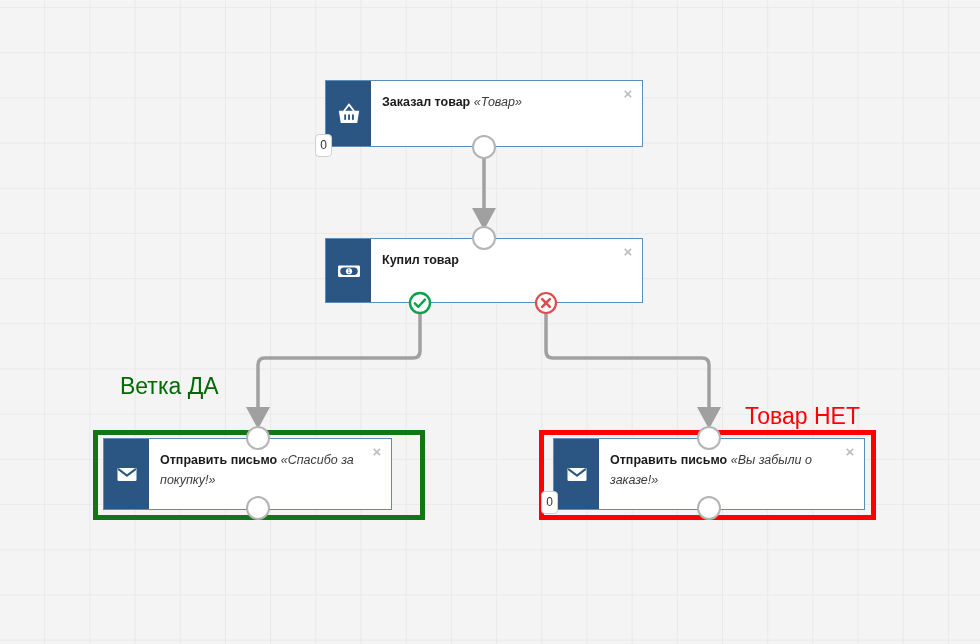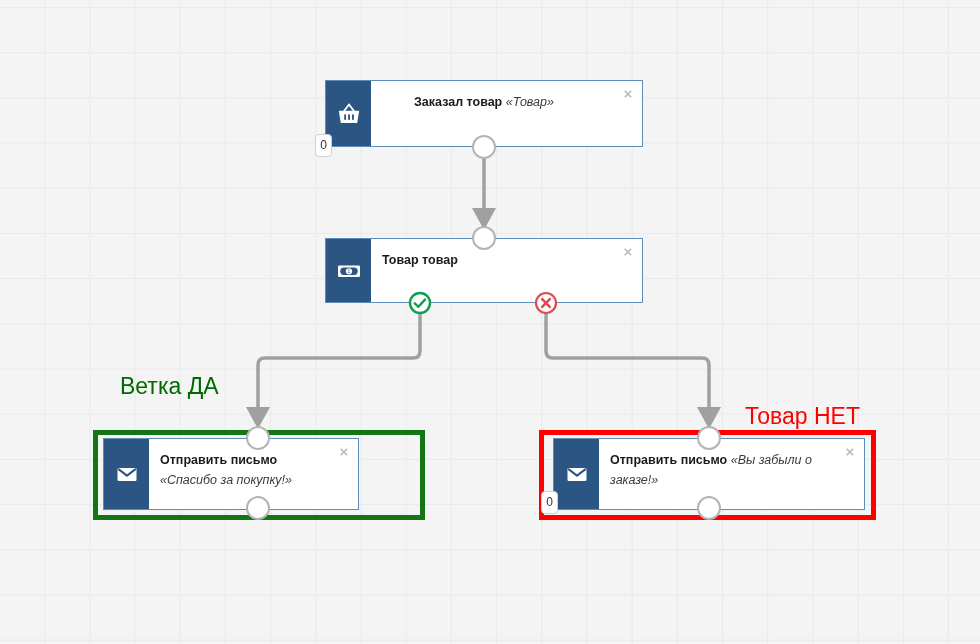--- a/index.html
+++ b/index.html
@@ -164,21 +164,21 @@
 
     <path d="M 420,312 L 420,351 Q 420,358 413,358 L 265,358 Q 258,358 258,365 L 258,425" stroke="#a0a0a0" stroke-width="3.5" fill="none" stroke-linejoin="round" marker-end="url(#arrow)"></path>
 
     <path d="M 546,312 L 546,351 Q 546,358 553,358 L 702,358 Q 709,358 709,365 L 709,425" stroke="#a0a0a0" stroke-width="3.5" fill="none" stroke-linejoin="round" marker-end="url(#arrow)"></path>
   </svg>
 
   <div class="annot annot-yes" style="left:120px; top:373px;">Ветка ДА</div>
 
   <div class="annot annot-no" style="left:745px; top:403px;">Товар НЕТ</div>
 
-  <div class="node" style="left:325px; top:80px; width:318px; height:67px;gap:32px;">
+  <div class="node" style="left:325px; top:80px; width:318px; height:67px;">
     <div class="node-icon">
       <svg width="26" height="26" viewBox="0 0 24 24" aria-hidden="true">
         <path d="M12 3.2 L7.6 9 M12 3.2 L16.4 9" stroke="#ffffff" stroke-width="1.7" fill="none" stroke-linecap="round"></path>
         <path d="M2.6 9 H21.4 L19.6 20.4 H4.4 Z" fill="#ffffff"></path>
         <rect x="7.6" y="12.4" width="1.7" height="5" fill="#2b5683"></rect>
         <rect x="11.2" y="12.4" width="1.7" height="5" fill="#2b5683"></rect>
         <rect x="14.8" y="12.4" width="1.7" height="5" fill="#2b5683"></rect>
       </svg>
     </div>
     <div class="node-body">
@@ -196,21 +196,21 @@
     <div class="node-icon">
       <svg width="28" height="28" viewBox="0 0 28 28" aria-hidden="true">
         <rect x="3" y="8.5" width="22" height="11.5" rx="1.2" fill="#ffffff"></rect>
         <rect x="5.3" y="10.6" width="17.4" height="7.3" rx="3.6" fill="#2b5683"></rect>
         <circle cx="14" cy="14.25" r="3.1" fill="#ffffff"></circle>
         <text x="14" y="16.3" font-size="5" font-family="Liberation Sans, sans-serif" text-anchor="middle" fill="#2b5683">1</text>
       </svg>
     </div>
     <div class="node-body">
       <div class="node-text">
-        <b>Товар товар</b>
+        <b>Купил товар</b>
         <i></i>
       </div>
       <div class="node-close">×</div>
     </div>
   </div>
   <div class="port" style="left:472px; top:226px;"></div>
 
   <div class="port-status" style="left:408px; top:291px;">
     <svg width="24" height="24" viewBox="0 0 24 24">
       <circle cx="12" cy="12" r="10" fill="#ffffff" stroke="#0ba14f" stroke-width="2.4"></circle>
@@ -220,21 +220,21 @@
 
   <div class="port-status" style="left:534px; top:291px;">
     <svg width="24" height="24" viewBox="0 0 24 24">
       <circle cx="12" cy="12" r="10" fill="#ffffff" stroke="#e14b4b" stroke-width="2.2"></circle>
       <path d="M8.2 8.2 L15.8 15.8 M15.8 8.2 L8.2 15.8" stroke="#e14b4b" stroke-width="2.6" stroke-linecap="round"></path>
     </svg>
   </div>
 
   <div class="frame frame-yes" style="left:93px; top:430px; width:332px; height:90px;"></div>
 
-  <div class="node" style="left:103px; top:438px; width:256px; height:72px;">
+  <div class="node" style="left:103px; top:438px; width:289px; height:72px;">
     <div class="node-icon">
       <svg width="28" height="28" viewBox="0 0 28 28" aria-hidden="true">
         <rect x="4.5" y="8" width="19" height="13" rx="1.3" fill="#ffffff"></rect>
         <path d="M5.8 9.4 L14 15.6 L22.2 9.4" stroke="#2b5683" stroke-width="2" fill="none" stroke-linecap="round" stroke-linejoin="round"></path>
       </svg>
     </div>
     <div class="node-body">
       <div class="node-text">
         <b>Отправить письмо</b>
         <i>«Спасибо за покупку!»</i>

